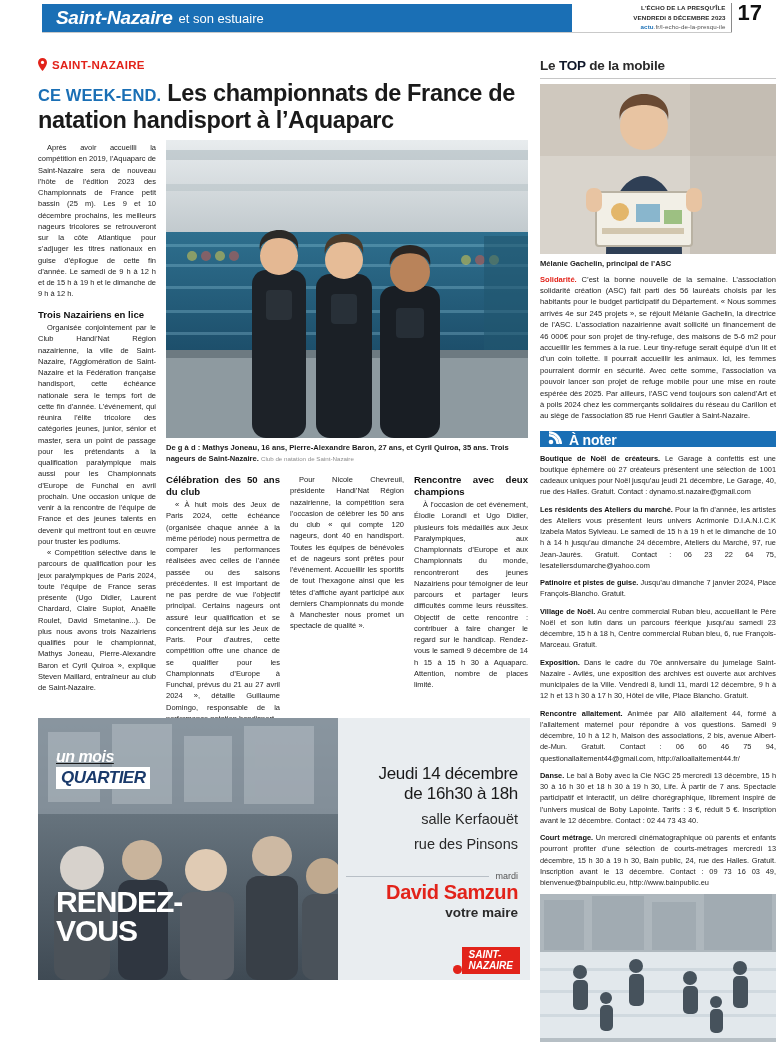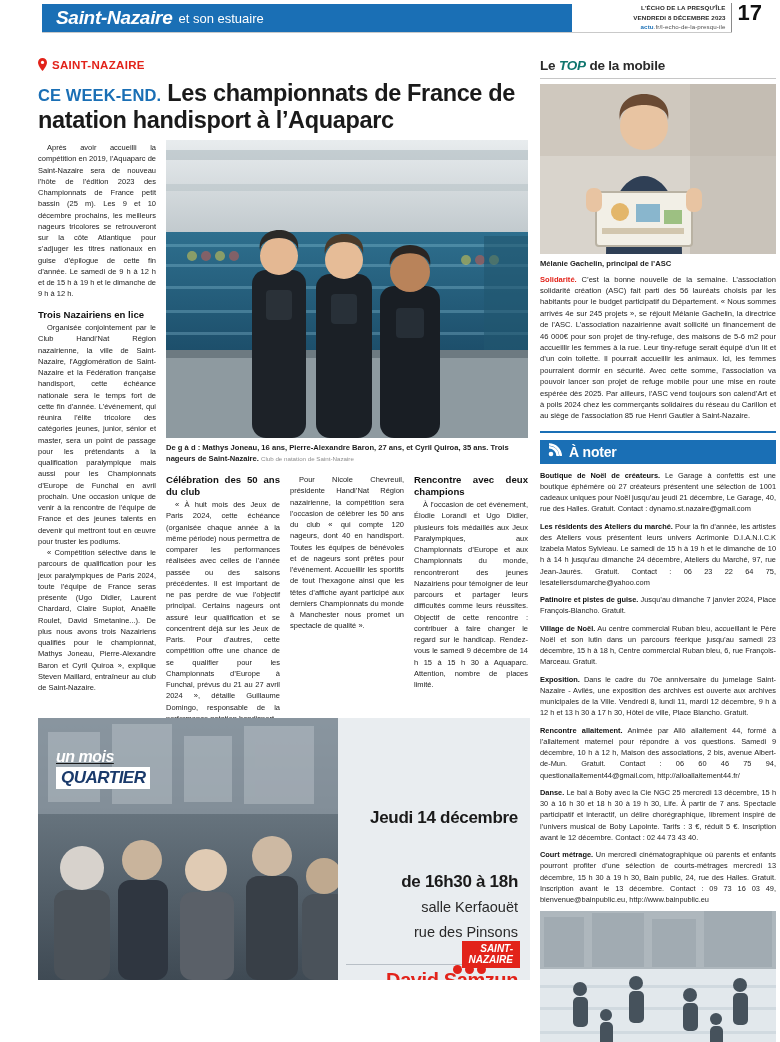--- a/index.html
+++ b/index.html
@@ -53,44 +53,44 @@
   .col-a { left: 166px; } .col-b { left: 290px; } .col-c { left: 414px; }
 
   
   .ad { position: absolute; left: 38px; top: 718px; width: 492px; height: 262px; background: #e9edf0; overflow: hidden; }
   .ad-photo { position: absolute; left: 0; top: 0; width: 300px; height: 262px; overflow: hidden; }
   .ad-logo { position: absolute; left: 18px; top: 31px; width: 118px; text-decoration: underline; }
   .ad-logo .l1 { font-size: 16px; font-weight: bold; color: #fff; font-style: italic; line-height: 1; letter-spacing:-0.5px;}
   .ad-logo .l2 { display:inline-block; background:#fff; color:#1a3a6b; font-size: 17px; font-weight: bold; font-style: italic; padding: 1px 5px; margin-top: 2px; letter-spacing:-0.5px;}
   .ad-rdv { position: absolute; left: 18px; bottom: 34px; color: #fff; font-weight: bold; font-size: 30px; line-height: 0.96; letter-spacing: -1px; }
   .ad-right { position: absolute; left: 308px; top: 0; width: 184px; height: 262px; padding: 46px 12px 0 0; text-align: right; }
-  .ad-when { font-size: 17px; font-weight: bold; color: #1a1a1a; line-height: 1.18; letter-spacing: -0.3px; margin-top: 44px; }
+  .ad-when { font-size: 17px; font-weight: normal; color: #1a1a1a; line-height: 1.18; letter-spacing: -0.3px; }
   .ad-where { font-size: 14.5px; color: #2a2a2a; line-height: 1.22; margin-top: 7px; }
   .ad-avec { margin-top: 18px; display: flex; align-items: center; justify-content: flex-end; gap: 6px; }
   .ad-avec .w { font-size: 9px; color:#555; }
   .ad-avec .bar { flex: 1; height: 1px; background: #b8bfc6; }
   .ad-name { font-size: 20px; font-weight: bold; color: #e2231a; letter-spacing: -0.4px; line-height: 1.1; }
   .ad-role { font-size: 13.5px; font-weight: bold; color: #2a2a2a; margin-top: 2px; }
-  .ad-brand { position: absolute; right: 10px; bottom: 12px; text-align: right; }
+  .ad-brand { position: absolute; right: 10px; bottom: 6px; text-align: left; }
   .ad-brand .sq { display:inline-block; background:#e2231a; color:#fff; font-size: 10px; font-weight:bold; font-style:italic; padding: 3px 7px; line-height:1.05; }
   .ad-social { position:absolute; right: 44px; bottom: 6px; display:flex; gap:3px;}
   .ad-social i { width:9px;height:9px;border-radius:50%;background:#e2231a;display:block;}
 
   
   .rail { position: absolute; left: 540px; top: 58px; width: 236px; }
   .rail-title { font-size: 13.5px; font-weight: bold; color: #2b2b2b; letter-spacing: -0.2px; }
-  .rail-title .hl { color: #0f766e; font-style: italic; }
+  .rail-title .hl { color: #0f172a; }
   .rail-rule { height: 1px; background: #c6c6c6; margin-top: 5px; }
   .rail-photo { width: 236px; height: 170px; margin-top: 5px; overflow: hidden; background:#c9cdd0; }
   .rail-cap { font-size: 7.6px; font-weight: bold; margin-top: 5px; color: #1d1d1d; line-height:1.4;}
   .rail-body { font-size: 7.6px; line-height: 1.5; text-align: justify; margin-top: 4px; color: #1d1d1d; }
   .rail-body .lead { color: #e2231a; font-weight: bold; }
   .rail-sep { height: 2px; background: #1a6fb5; margin: 9px 0 0; }
 
-  .noter-bar { background: #1a6fb5; height: 24px; display: flex; align-items: center; padding: 0 8px; gap: 6px; margin-top: 7px; }
+  .noter-bar { background: #1a6fb5; height: 14px; display: flex; align-items: center; padding: 0 8px; gap: 6px; }
   .noter-bar .t { color: #fff; font-size: 14px; font-weight: bold; letter-spacing: -0.2px; }
   .noter-list { margin-top: 6px; }
   .noter-item { font-size: 7.4px; line-height: 1.52; text-align: justify; color: #1d1d1d; margin-bottom: 6px; }
   .noter-item b { color: #111; }
   .rail-photo2 { width: 236px; height: 150px; margin-top: 4px; overflow: hidden; background:#b9c2c8; }
 </style>
 </head>
 <body>
 
 <div class="page">
@@ -241,20 +241,24 @@
             <rect x="208" y="158" width="52" height="104" rx="12" fill="#383f47"></rect>
           <circle cx="286" cy="158" r="18" fill="#bfa98f"></circle>
             <rect x="264" y="176" width="46" height="86" rx="12" fill="#4a525a"></rect>
         </g>
       </svg>
     </div>
     <div class="ad-logo">
       <div class="l1">un mois</div>
       <div class="l2">QUARTIER</div>
     </div>
+    <div class="ad-rdv">
+      <div>RENDEZ-</div>
+      <div>VOUS</div>
+    </div>
     <div class="ad-right">
       <div class="ad-when">Jeudi 14 décembre</div>
       <div class="ad-when">de 16h30 à 18h</div>
       <div class="ad-where">salle Kerfaouët</div>
       <div class="ad-where">rue des Pinsons</div>
       <div class="ad-avec">
         <span class="bar"></span>
         <span class="w">mardi</span>
       </div>
       <div class="ad-name">David Samzun</div>

